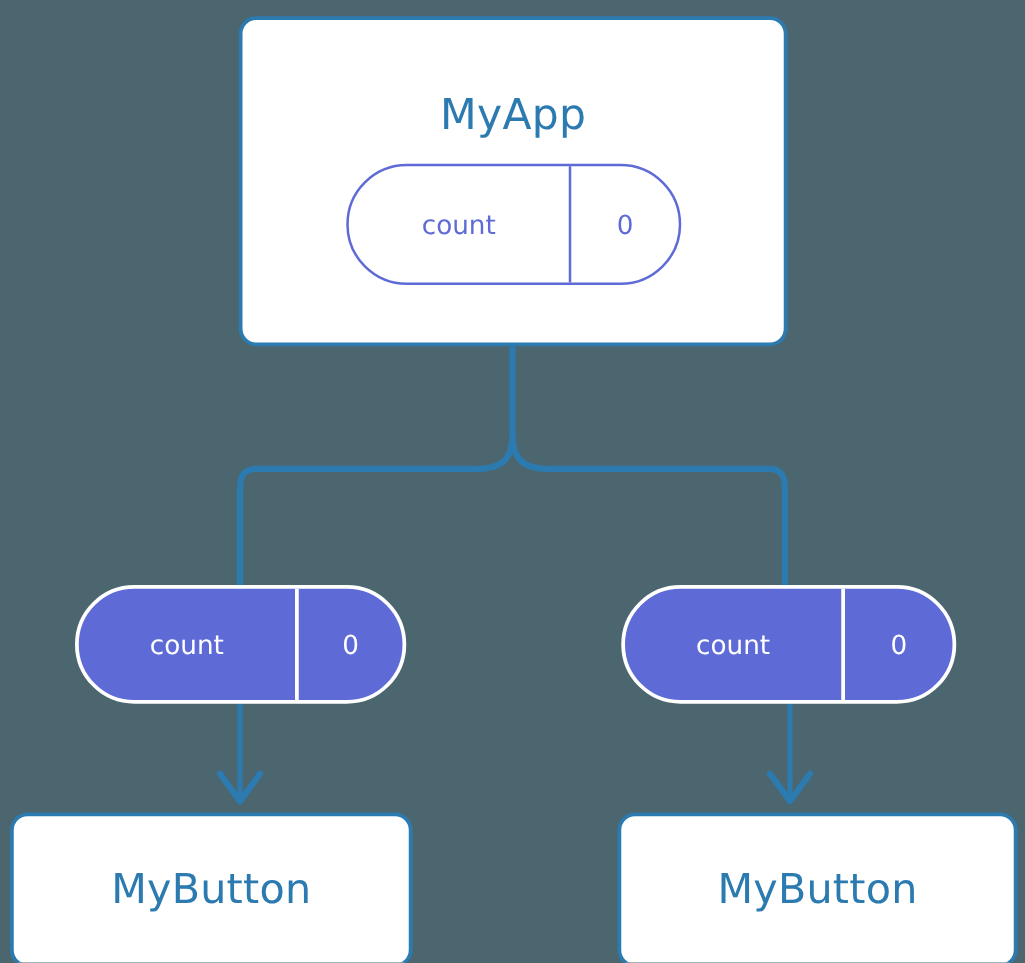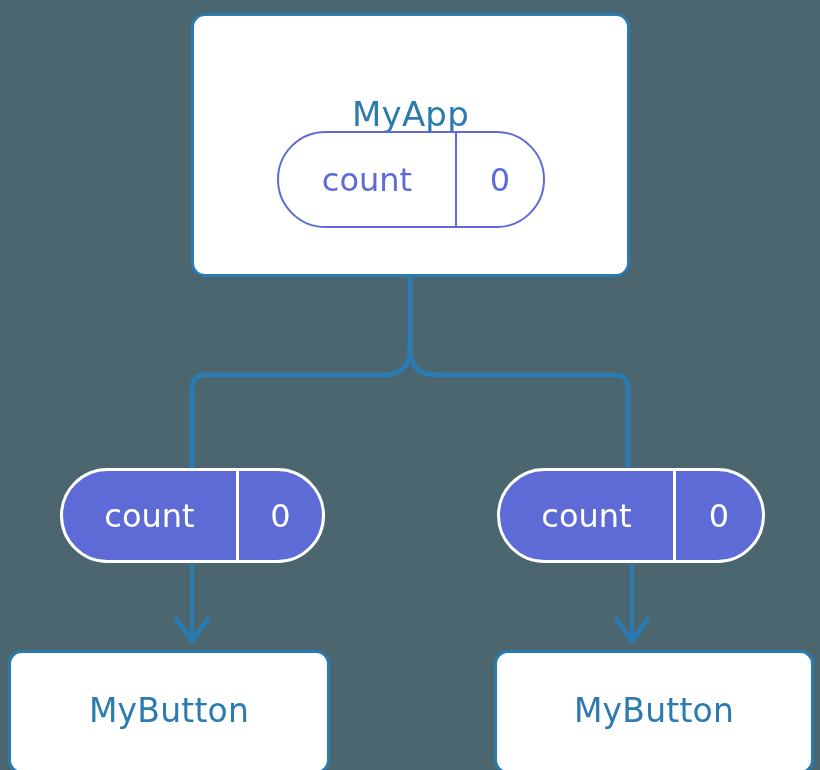--- a/index.html
+++ b/index.html
@@ -46,21 +46,21 @@
     white-space: nowrap;
   }
 
   #box-myapp {
     left: 191px;
     top: 13px;
     width: 439px;
     height: 264px;
   }
   #box-myapp .component-title {
-    top: 78px;
+    top: 56px;
   }
   #box-mybutton-left {
     left: 8px;
     top: 650px;
     width: 322px;
     height: 124px;
   }
   #box-mybutton-right {
     left: 494px;
     top: 650px;
@@ -79,21 +79,21 @@
     box-sizing: border-box;
     display: flex;
     align-items: stretch;
     border-radius: 999px;
     z-index: 4;
   }
   .pill-key, .pill-value {
     display: flex;
     align-items: center;
     justify-content: center;
-    font-size: 32px;
+    font-size: 21px;
     box-sizing: border-box;
     white-space: nowrap;
     text-align: center;
   }
 
   
   .state-pill.outlined {
     border: 2px solid #5e6bd6;
     background: #ffffff;
   }

